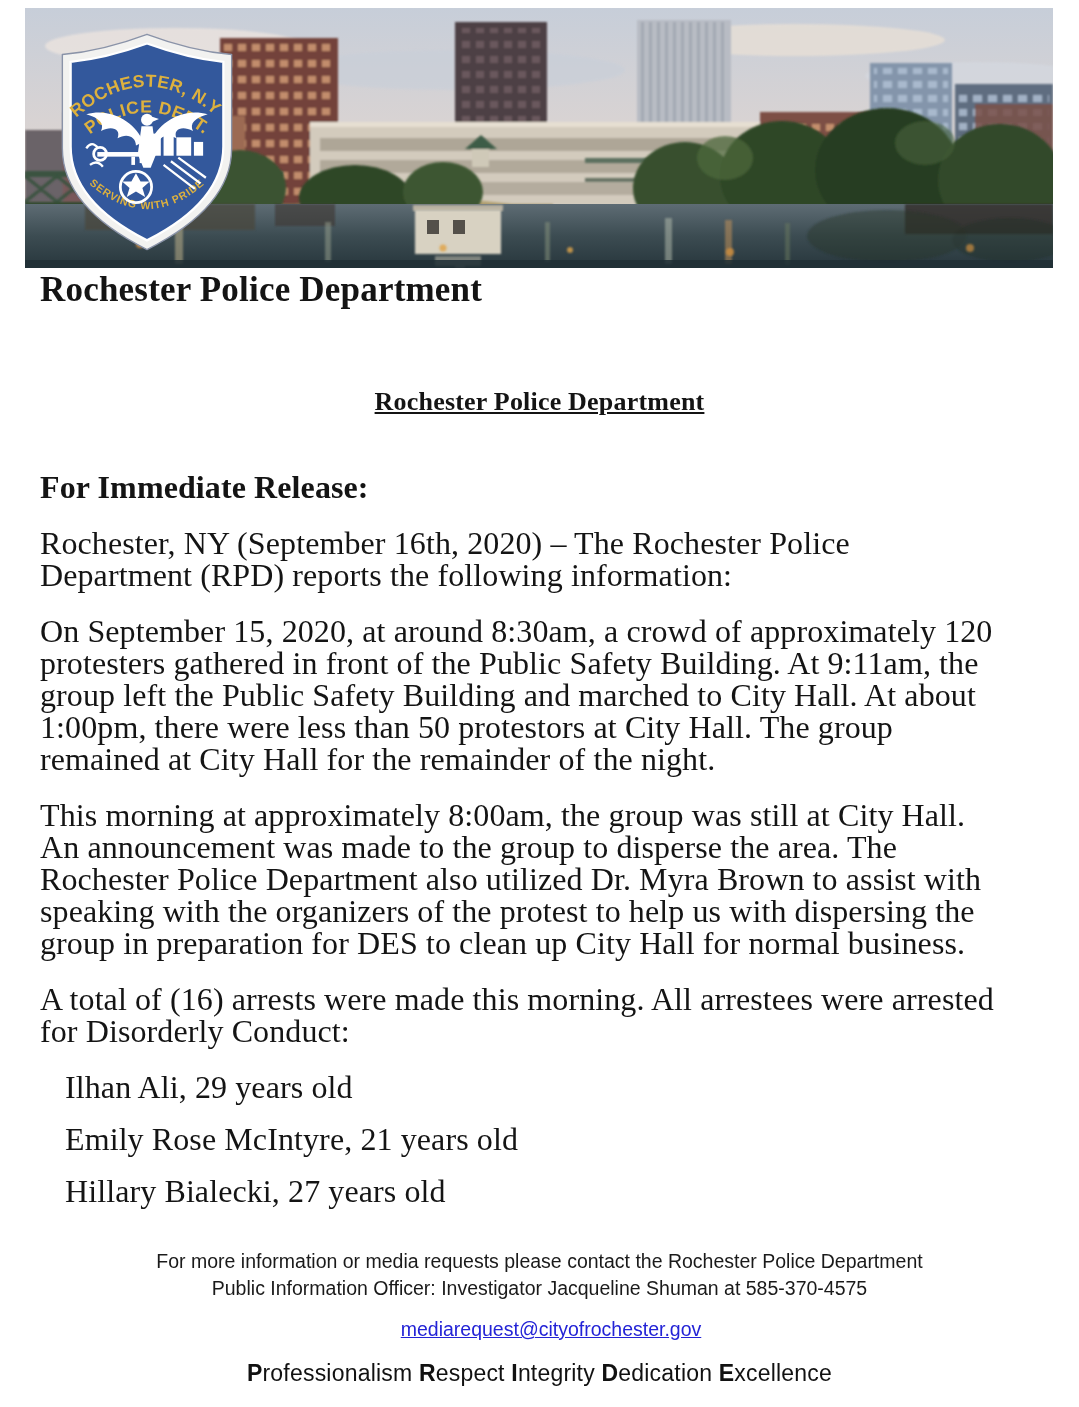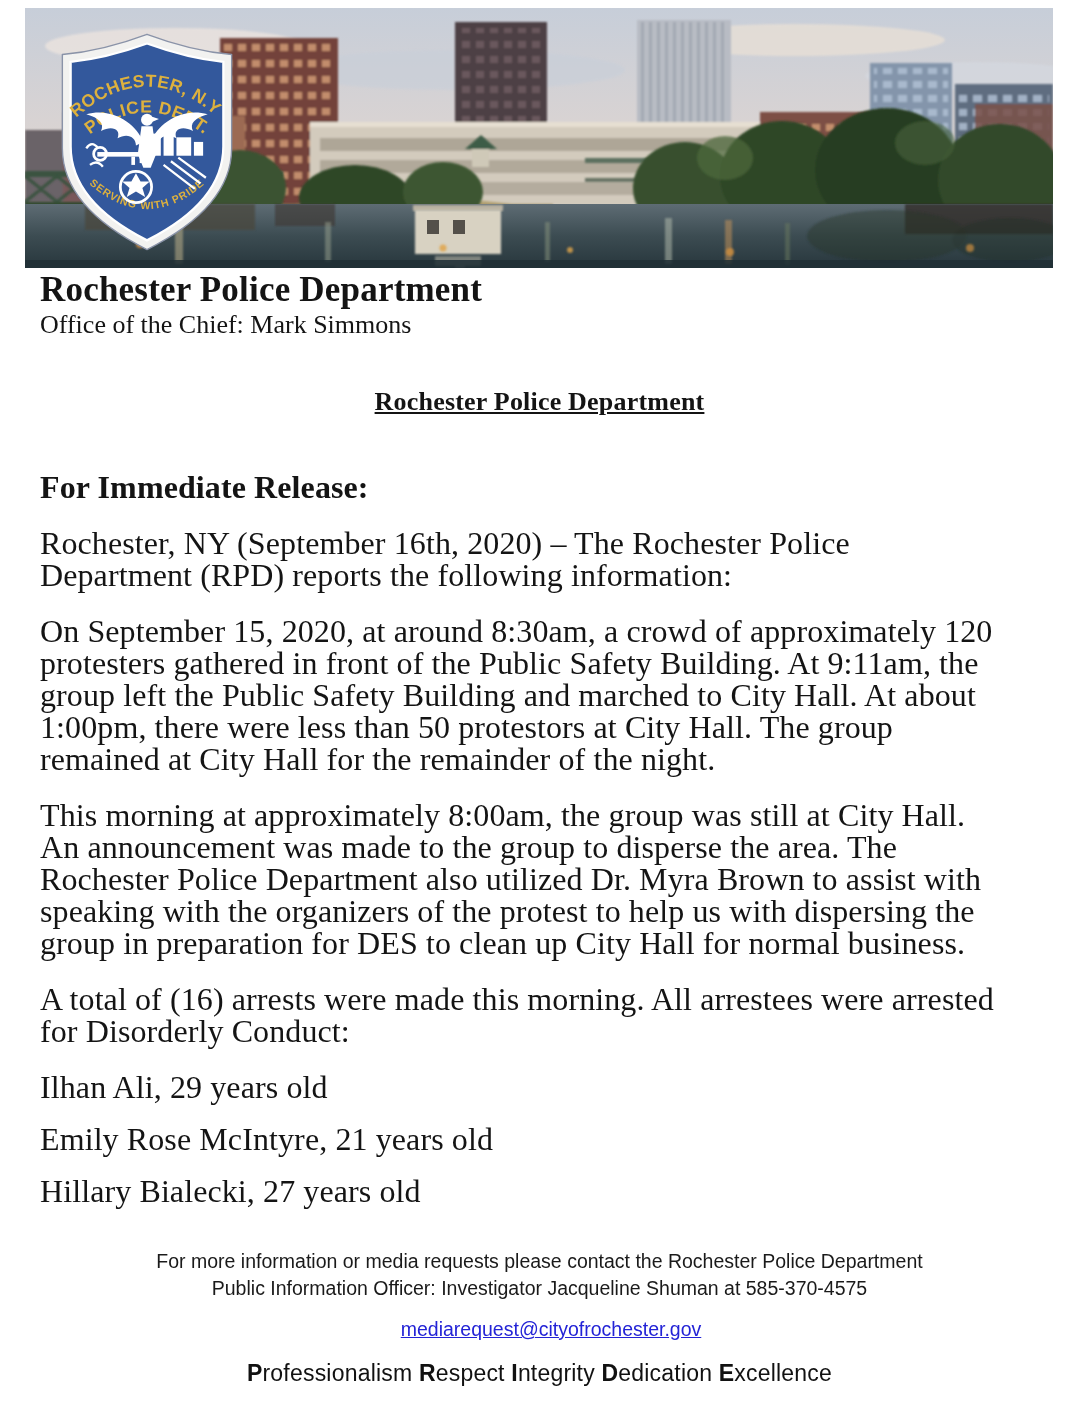--- a/index.html
+++ b/index.html
@@ -50,21 +50,21 @@
   .content {
     position:absolute; left:40px; top:471px;
     width:960px;
   }
   .content p {
     font-size:32px; line-height:32px;
     margin:0 0 24px 0;
     letter-spacing:.1px;
   }
   .release-label { font-weight:bold; }
-  .content p.arrestee { margin-bottom:20px; }
+  .content p.arrestee { margin-bottom:20px;margin-left:25px; }
   .dateline b { font-weight:normal; }
 
   
   .footer {
     position:absolute; left:0; top:1248px; width:1079px;
     text-align:center;
     font-family:"Liberation Sans", sans-serif;
     color:#1a1a1a;
   }
   .footer .contact { font-size:19.5px; line-height:27px; }
@@ -255,21 +255,20 @@
           <circle cx="88" cy="170" r="17" fill="none" stroke="#ffffff" stroke-width="3"></circle>
           <polygon points="88,155 93,164 103,164 95,171 98,181 88,175 78,181 81,171 73,164 83,164" fill="#ffffff"></polygon>
         </g>
       </svg>
     </div>
   </div>
 
   <div class="masthead">
     <div class="mh-left">
       <div class="mh-org">Rochester Police Department</div>
-      <div class="mh-office">Office of the Chief: Mark Simmons</div>
     </div>
   </div>
 
   <div class="centered-title">Rochester Police Department</div>
 
   <div class="content">
     <p class="release-label">For Immediate Release:</p>
     <p class="dateline"><b>Rochester, NY (September 16th, 2020)</b><span> – The Rochester Police Department (RPD) reports the following information:</span></p>
     <p>On September 15, 2020, at around 8:30am, a crowd of approximately 120 protesters gathered in front of the Public Safety Building. At 9:11am, the group left the Public Safety Building and marched to City Hall. At about 1:00pm, there were less than 50 protestors at City Hall. The group remained at City Hall for the remainder of the night.</p>
     <p>This morning at approximately 8:00am, the group was still at City Hall. An announcement was made to the group to disperse the area. The Rochester Police Department also utilized Dr. Myra Brown to assist with speaking with the organizers of the protest to help us with dispersing the group in preparation for DES to clean up City Hall for normal business.</p>

